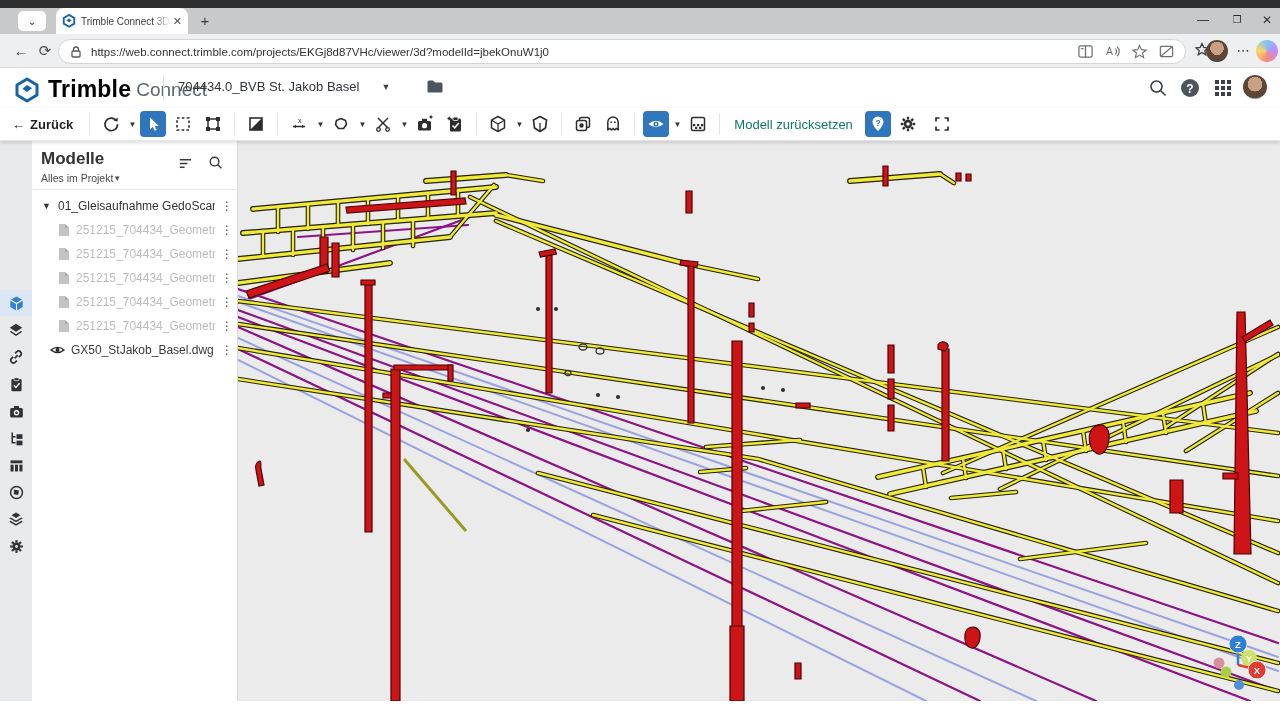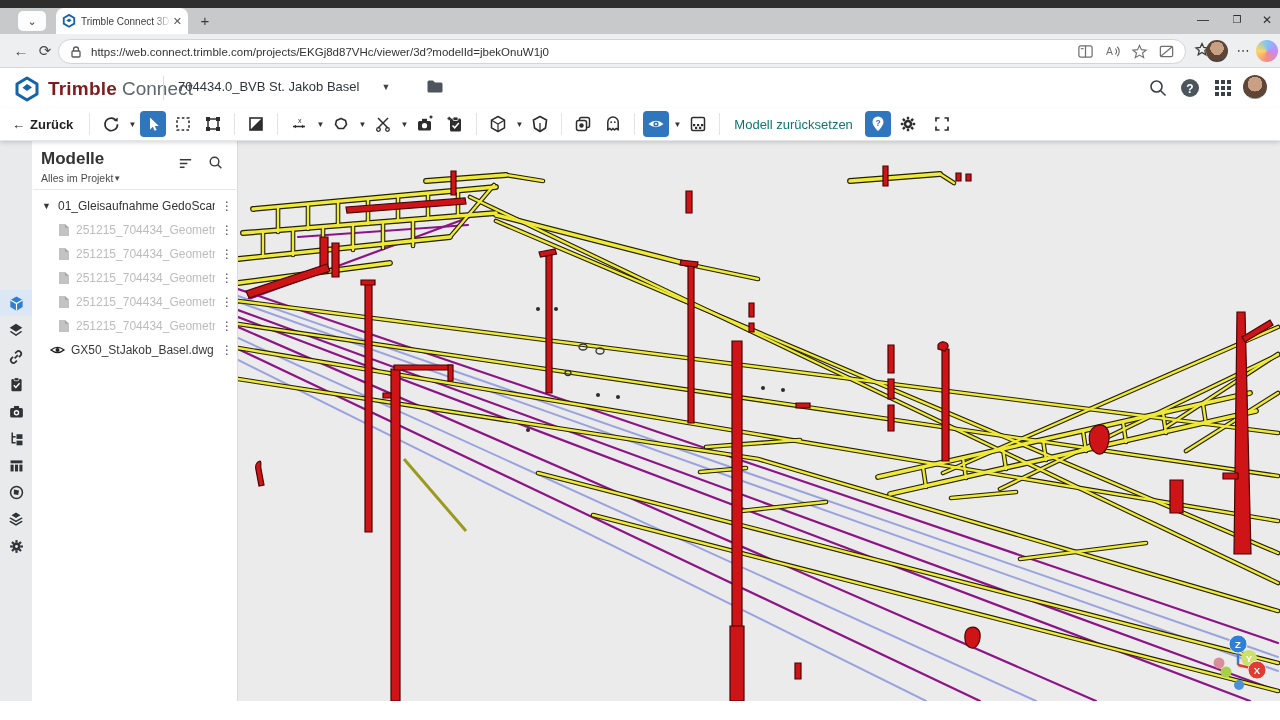--- a/index.html
+++ b/index.html
@@ -26,21 +26,21 @@
   #urlpill .lock{width:14px;margin-right:8px;}
   #urlpill .url{font-size:11.5px;color:#333;flex:1;white-space:nowrap;overflow:hidden;}
   .pill-ico{width:17px;height:17px;margin-left:10px;opacity:.8;}
   .chrome-ico{top:40px;width:22px;height:22px;}
   #profile-pic{border-radius:50%;background:radial-gradient(circle at 50% 38%,#caa084 0 38%,#5d4636 39% 70%,#3c3a40 71%);}
   #copilot{border-radius:50%;background:conic-gradient(#7cc4f8,#c58af9,#f28b82,#fdd663,#7cc4f8);}
 
   
   #appheader{left:0;top:68px;width:1280px;height:40px;background:#fff;}
   #brand{left:14px;top:76px;display:flex;align-items:center;gap:8px;}
-  #brand .t1{font-size:19px;font-weight:bold;color:#7f1d1d;letter-spacing:.2px;}
+  #brand .t1{font-size:23px;font-weight:bold;color:#000000;letter-spacing:.2px;}
   #brand .t2{font-size:19px;color:#5c6670;margin-left:-3px;}
   #hdr-sep{left:163px;top:76px;width:1px;height:24px;background:#d9dcdf;}
   #project{left:178px;top:79px;display:flex;align-items:center;gap:22px;font-size:13px;color:#30343a;}
   #project .caret{font-size:9px;color:#444;}
   .hdr-right-ico{top:77px;width:22px;height:22px;}
 
   
   #toolbar{left:0;top:108px;width:1280px;height:33px;background:#fff;border-bottom:1px solid #e3e5e7;
       box-shadow:0 2px 4px rgba(0,0,0,.14);box-sizing:border-box;display:flex;align-items:center;z-index:5;}
   .tb-btn{height:26px;min-width:26px;border-radius:4px;display:flex;align-items:center;justify-content:center;margin:0 2px;}

